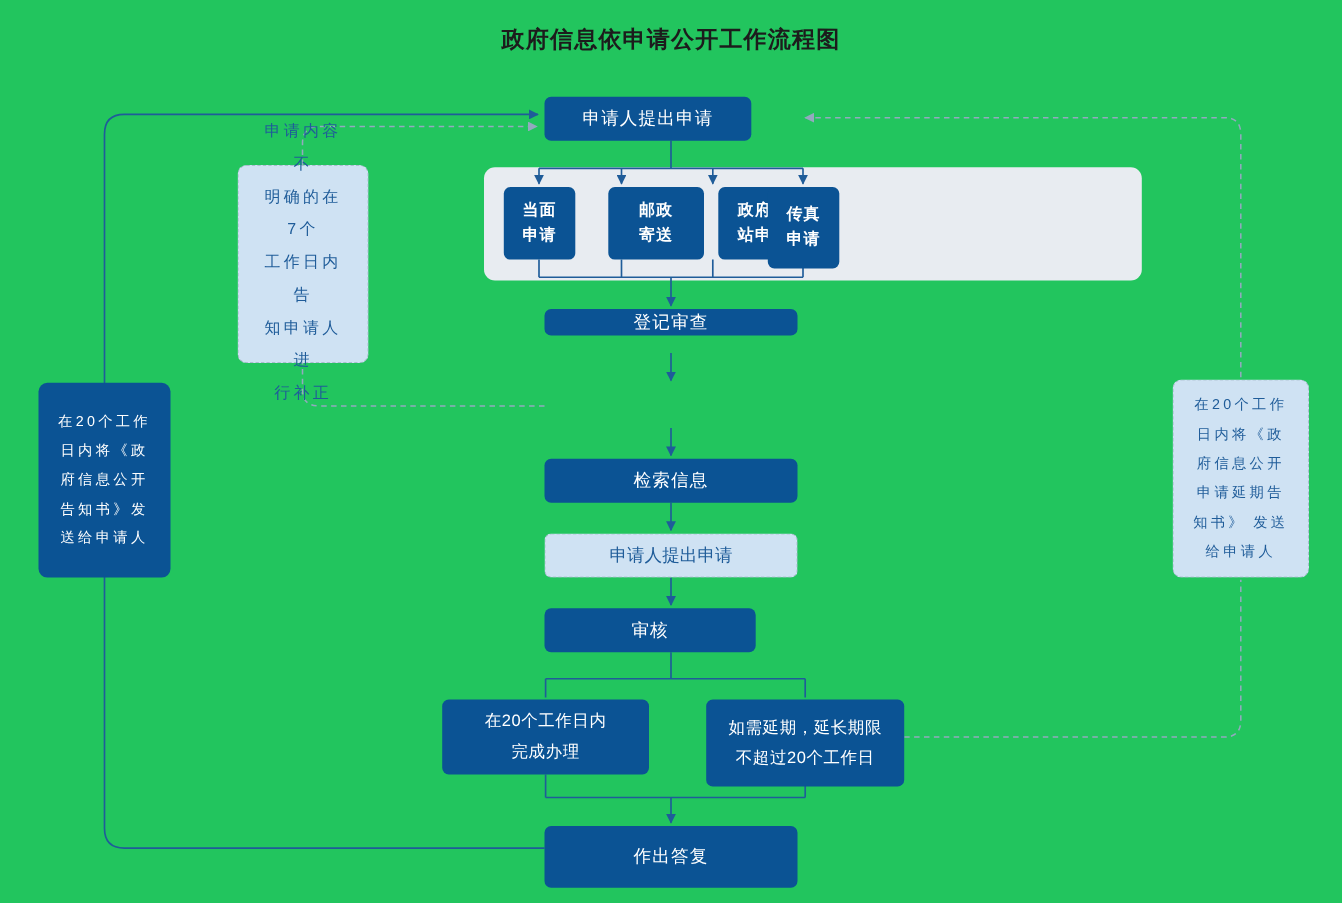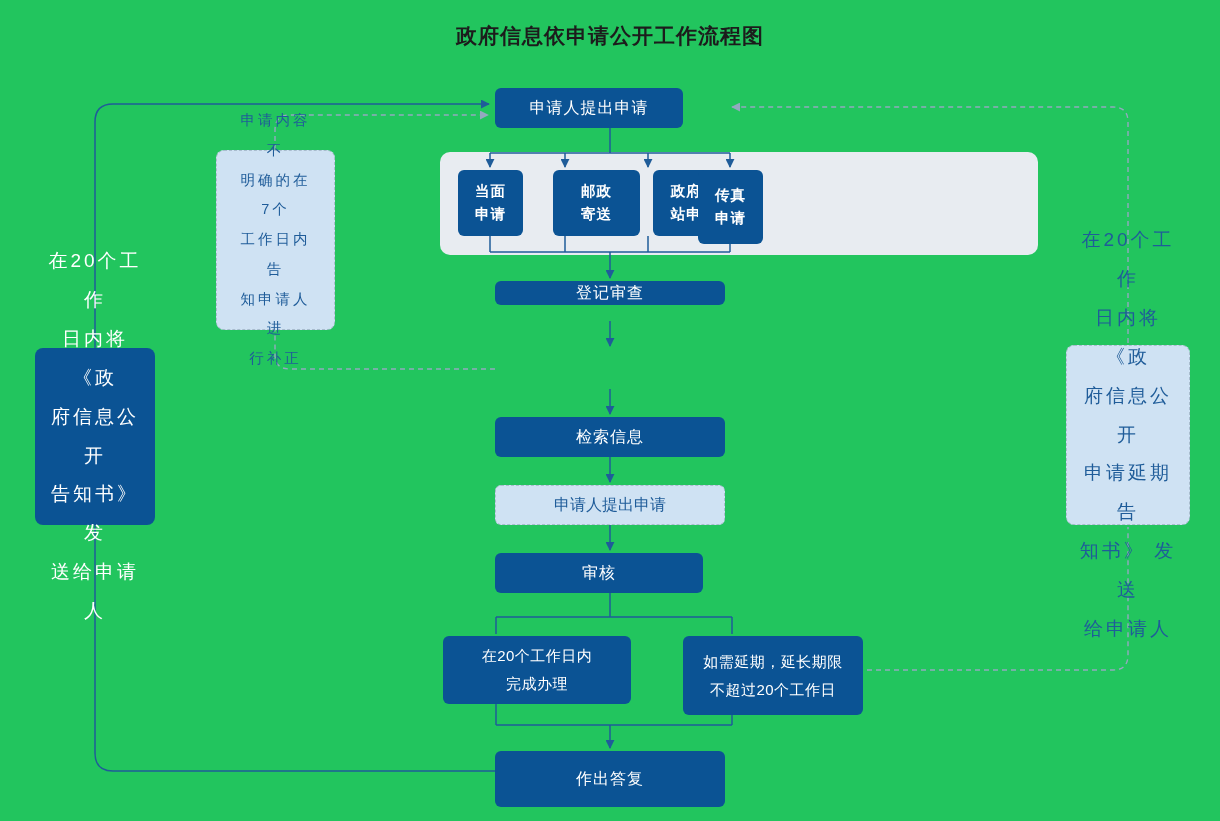--- a/index.html
+++ b/index.html
@@ -20,22 +20,22 @@
          font-size:21px;font-weight:700;color:var(--title-color);letter-spacing:1px;}
   .layer{position:absolute;left:0;top:0;z-index:1;}
   .panel{position:absolute;left:440px;top:152px;width:598px;height:103px;
          background:var(--panel-gray);border-radius:10px;z-index:0;}
   .node{position:absolute;z-index:2;display:flex;align-items:center;justify-content:center;
         box-sizing:border-box;text-align:center;border-radius:6px;white-space:pre-line;}
   .dark{background:var(--dark-blue);color:var(--box-text);font-size:16px;font-weight:500;letter-spacing:1px;}
   .light{background:var(--light-blue);color:var(--light-box-text);font-size:16px;
          border:1.5px dashed var(--dashed-border);}
   .chan{font-size:14.5px;line-height:1.6;font-weight:700;letter-spacing:1px;}
-  .small2{font-size:15px;line-height:1.85;letter-spacing:0.5px;margin-left:41px;}
-  .tall{font-size:19px;line-height:2.05;letter-spacing:3px;border-radius:8px;padding:10px;}
+  .small2{font-size:15px;line-height:1.85;letter-spacing:0.5px;}
+  .tall{font-size:13px;line-height:2.05;letter-spacing:3px;border-radius:8px;padding:10px;}
   .note-box{font-size:14.5px;line-height:2.05;letter-spacing:3px;border-radius:8px;padding:22px;}
   .chan-note{position:absolute;left:778px;top:170px;width:258px;z-index:2;
              color:var(--light-box-text);font-size:15px;line-height:1.95;white-space:pre-line;}
   svg .sl{stroke:var(--solid-line);stroke-width:1.5;fill:none;}
   svg .dl{stroke:var(--dashed-line);stroke-width:1.4;fill:none;stroke-dasharray:5 4;}
   svg .mk-s{fill:var(--solid-line);}
   svg .mk-d{fill:var(--dashed-line);}
 </style>
 </head>
 <body>
@@ -91,21 +91,21 @@
   <div class="node dark chan" style="left:520px;top:170px;width:87px;height:66px;margin-left:33px;">邮政
 寄送</div>
   <div class="node dark chan" style="left:607px;top:170px;width:82px;height:66px;margin-left:46px;">政府网
 站申请</div>
   <div class="node dark chan" style="left:698px;top:170px;width:65px;height:74px;">传真
 申请</div>
 
   <div class="node dark" style="left:495px;top:281px;width:230px;height:24px;">登记审查</div>
   <div class="node dark" style="left:495px;top:417px;width:230px;height:40px;">检索信息</div>
   <div class="node light" style="left:495px;top:485px;width:230px;height:40px;">申请人提出申请</div>
-  <div class="node dark" style="left:495px;top:553px;width:208px;height:40px;">审核</div>
+  <div class="node dark" style="left:495px;top:553px;width:192px;height:40px;">审核</div>
 
   <div class="node dark small2" style="left:402px;top:636px;width:188px;height:68px;">在20个工作日内
 完成办理</div>
   <div class="node dark small2" style="left:642px;top:636px;width:180px;height:79px;">如需延期，延长期限
 不超过20个工作日</div>
 
   <div class="node dark" style="left:495px;top:751px;width:230px;height:56px;">作出答复</div>
 
   <div class="node light note-box" style="left:216px;top:150px;width:119px;height:180px;">申请内容不
 明确的在7个

